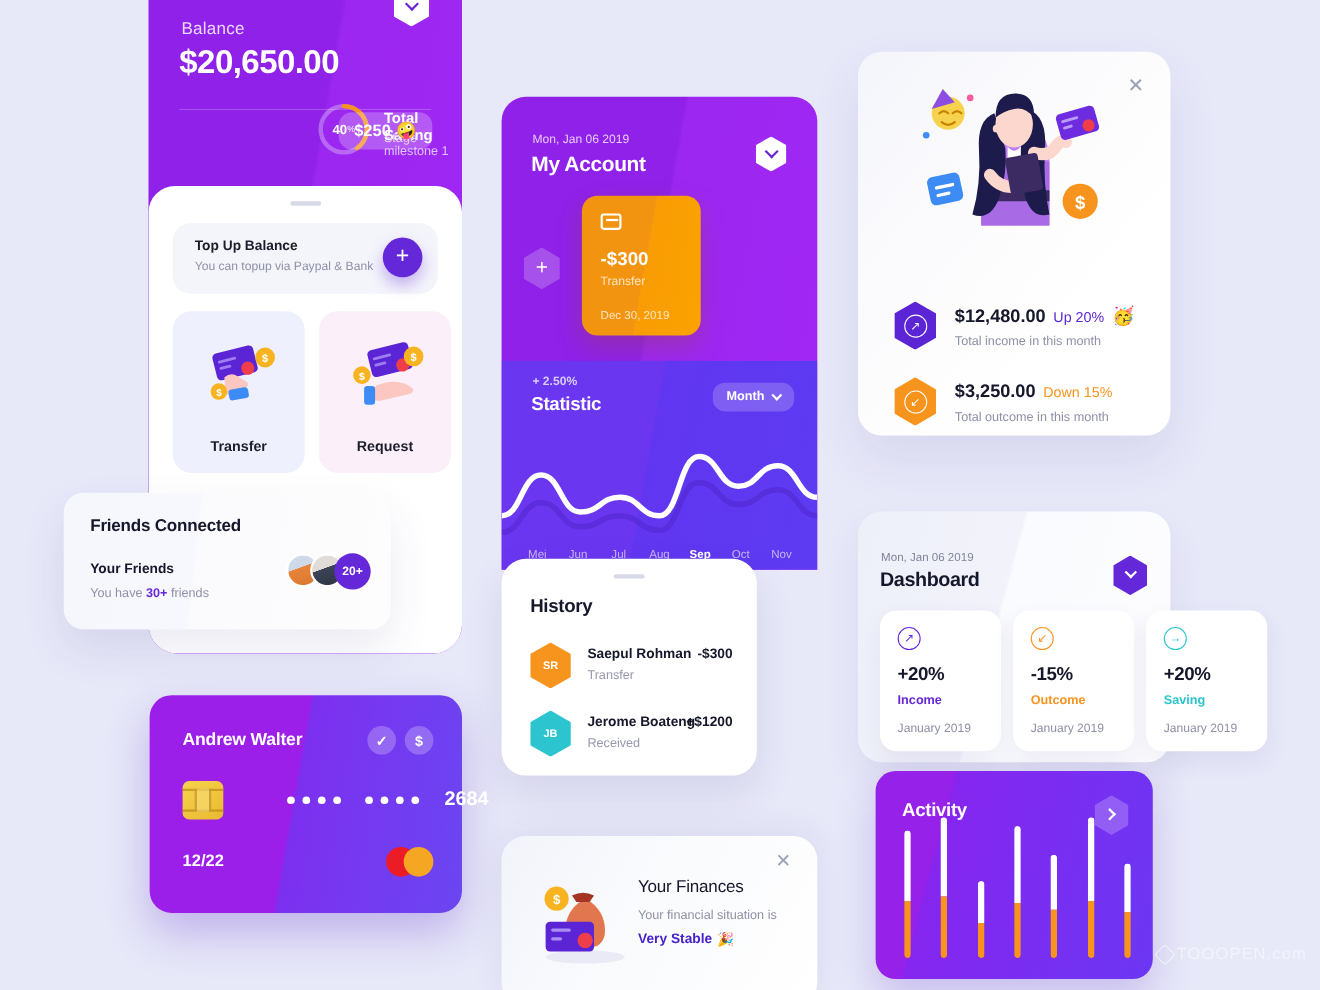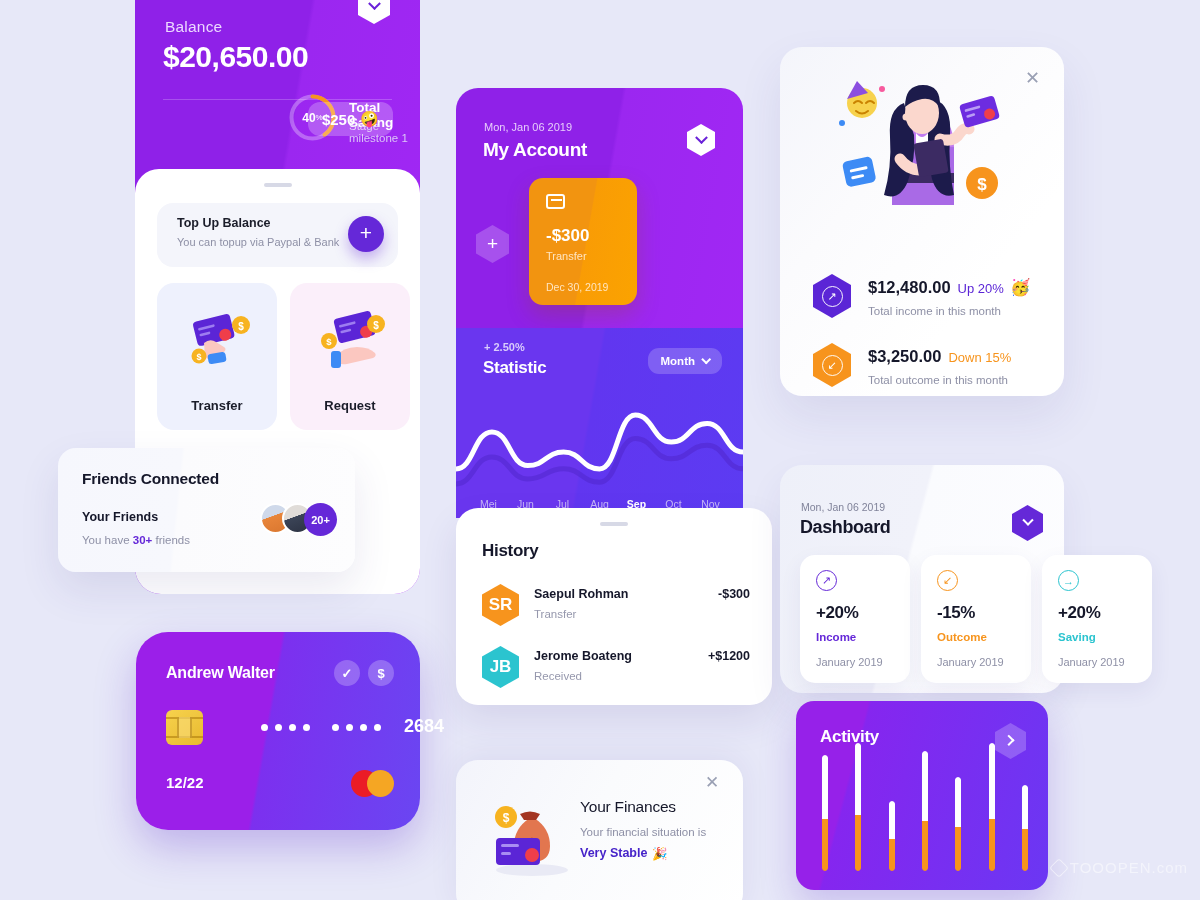--- a/index.html
+++ b/index.html
@@ -79,21 +79,21 @@
   .friends-note b { color:#6528d8; }
   .avatars { position:absolute; right:18px; top:55px; display:flex; }
   .av { width:31px;height:31px;border-radius:50%;border:2.5px solid #fff; margin-left:-9px;}
   .av:first-child{margin-left:0;}
   #avatar-1 { background:linear-gradient(160deg,#cfd9ea 40%,#e8853a 41%,#d9762f 100%);}
   #avatar-2 { background:linear-gradient(160deg,#e0dcd8 42%,#3b4457 43%,#2c3242 100%);}
   #avatar-more { width:33px;height:33px;border:none;background:#6528d8;color:#fff;font-size:11px;font-weight:bold;
                  display:flex;align-items:center;justify-content:center; margin-left:-9px;}
 
   #credit-card {
-    left:136px; top:632px; width:284px; height:198px; border-radius:32px;
+    left:136px; top:632px; width:284px; height:198px; border-radius:20px;
     background:linear-gradient(100deg,#9b1fe9 0%,#9b1fe9 46%,#7c30ef 47%,#6a46f2 100%);
     box-shadow:0 18px 40px rgba(90,40,200,.28);
   }
   .cc-name { position:absolute; left:30px; top:32px; color:#fff; font-size:16px; font-weight:bold; letter-spacing:-.2px;}
   .cc-btns { position:absolute; right:26px; top:28px; display:flex; gap:8px;}
   .cc-btn { width:26px;height:26px;border-radius:50%; background:rgba(255,255,255,.24); color:#fff;
             display:flex;align-items:center;justify-content:center; font-size:13px; font-weight:bold;}
   #cc-chip { position:absolute; left:30px; top:78px; width:37px;height:35px;border-radius:6px;
              background:linear-gradient(145deg,#f7d24d,#e8b92f);}
   #cc-chip:before{content:"";position:absolute;inset:7px 0;border-top:2px solid rgba(170,120,10,.55);border-bottom:2px solid rgba(170,120,10,.55);}
@@ -152,29 +152,29 @@
     position:absolute; right:21px; top:20px; background:rgba(255,255,255,.20); border-radius:11px;
     padding:7px 13px; color:#fff; font-size:11.5px; font-weight:bold; display:flex; align-items:center; gap:7px;
   }
   .chev-sm { width:7px;height:7px;border-right:2px solid #fff;border-bottom:2px solid #fff;transform:rotate(45deg) translate(-1px,-2px);}
   #stat-chart { position:absolute; left:0; right:0; top:58px; height:106px;}
   .stat-axis { position:absolute; left:0; right:0; top:170px; display:flex; justify-content:space-between; padding:0 14px;}
   .stat-axis span { color:#c6b6f5; font-size:10.5px; width:40px; text-align:center;}
   .stat-axis span.active { color:#fff; font-weight:bold;}
 
   #history-card {
-    left:456px; top:508px; width:316px; height:197px; background:#fff; border-radius:22px;
+    left:456px; top:508px; width:232px; height:197px; background:#fff; border-radius:22px;
     box-shadow:0 16px 36px rgba(60,40,130,.10);
   }
   .hist-title { position:absolute; left:26px; top:33px; font-size:17px; font-weight:bold; color:#15172a; letter-spacing:-.3px;}
   .hist-row { position:absolute; left:26px; right:22px; height:44px; }
   #history-row-0 { top:76px; } #history-row-1 { top:138px; }
   .hexav { position:absolute; left:0; top:0; width:37px;height:42px;
            clip-path:polygon(50% 0,100% 25%,100% 75%,50% 100%,0 75%,0 25%);
-           display:flex;align-items:center;justify-content:center;color:#fff;font-size:17px;font-weight:bold;}
+           display:flex;align-items:center;justify-content:center;color:#fff;font-size:10px;font-weight:bold;}
   .hist-name { position:absolute; left:52px; top:3px; font-size:12.5px; font-weight:bold; color:#15172a;}
   .hist-type { position:absolute; left:52px; top:24px; font-size:11.5px; color:#9698ad;}
   .hist-amt  { position:absolute; right:0; top:3px; font-size:12.5px; font-weight:bold; color:#15172a;}
 
   #finances-card {
     left:456px; top:760px; width:287px; height:155px; border-radius:22px;
     background:linear-gradient(120deg,#f3f4fb 0%,#fafbfd 45%,#fff 100%);
     box-shadow:0 -4px 30px rgba(60,40,130,.07);
   }
   #finances-close { position:absolute; right:22px; top:15px; width:16px;height:16px; color:#9aa0b4; font-size:17px; line-height:15px;}

